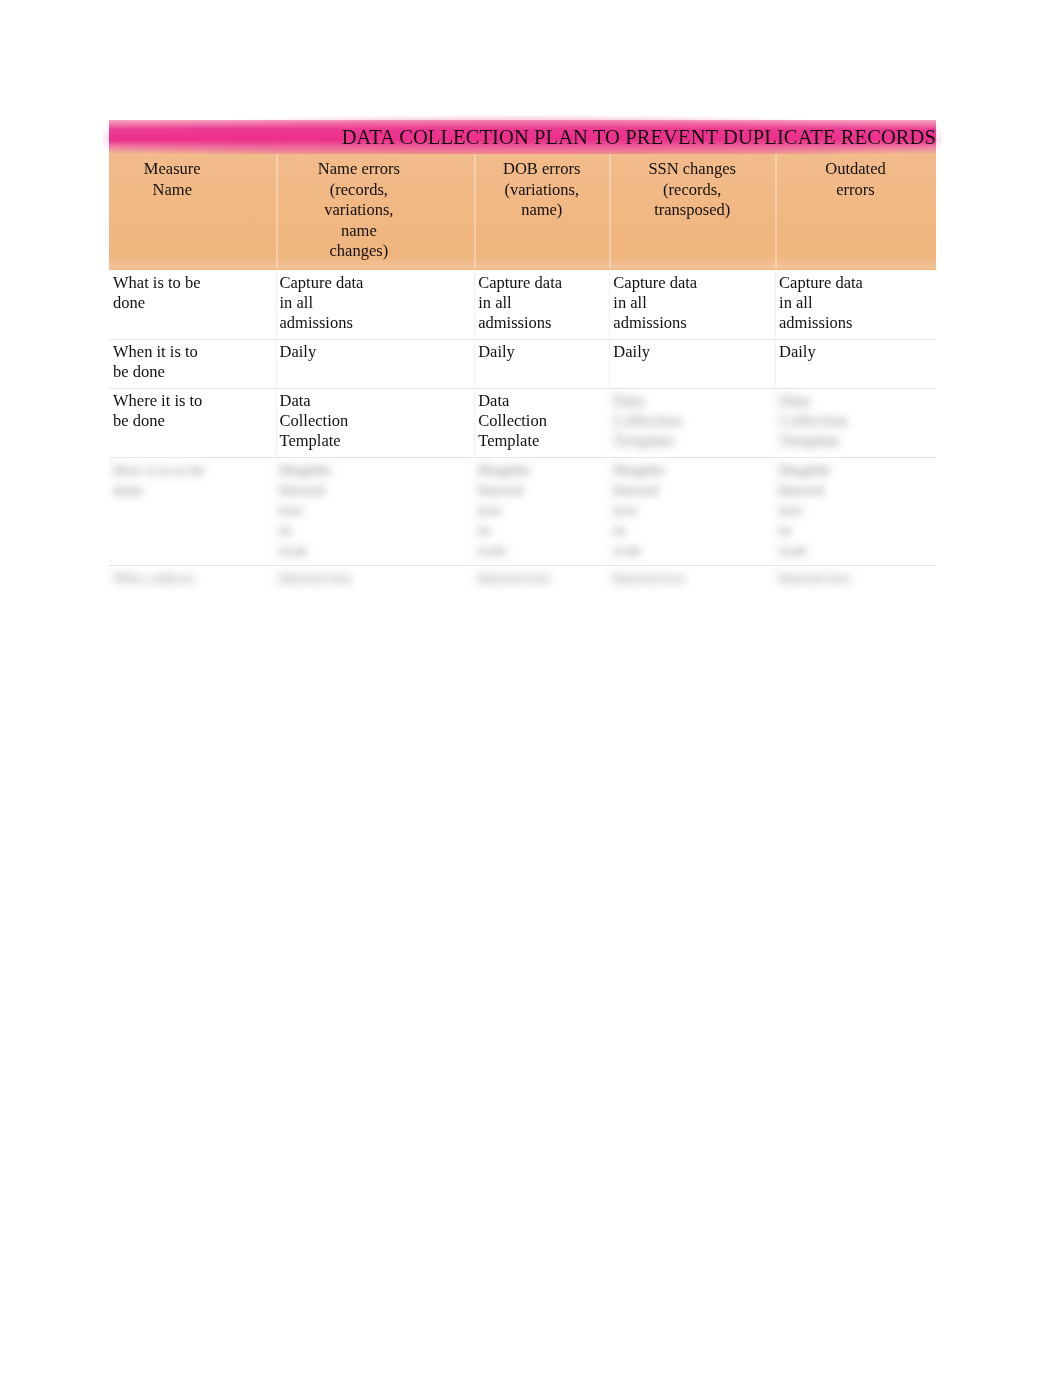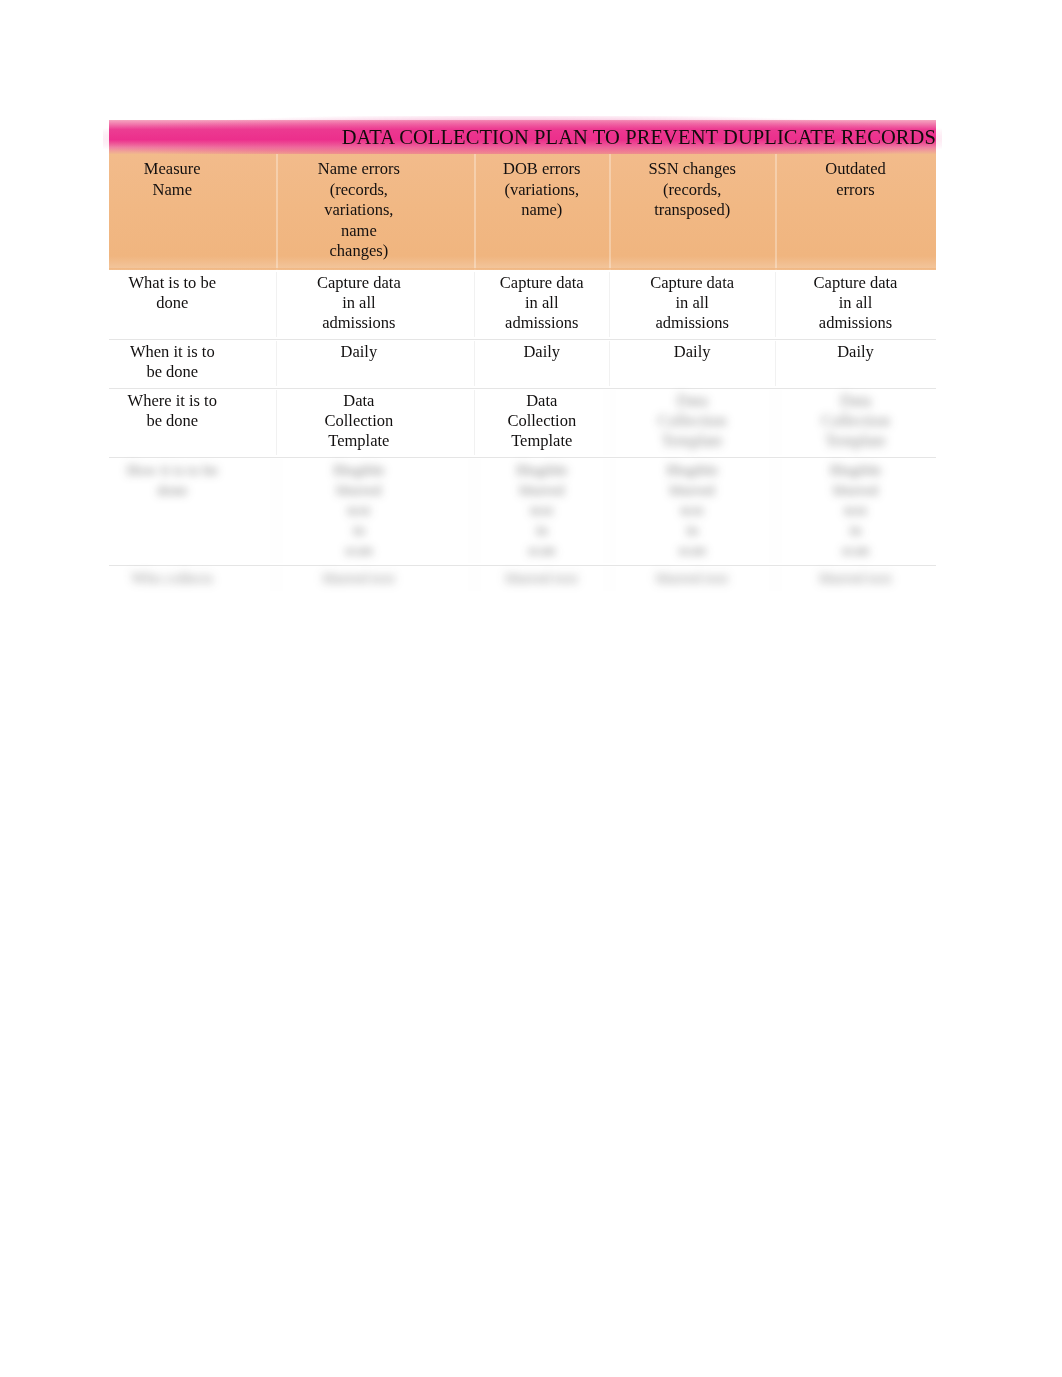--- a/index.html
+++ b/index.html
@@ -108,21 +108,20 @@
   .body-row + .body-row::before {
     content: "";
     position: absolute;
     left: 0; right: 0; top: 0;
     height: 1px;
     background: rgba(0,0,0,0.10);
   }
   .body-cell {
     box-sizing: border-box;
     padding: 3px 4px 5px 4px;
-    text-align: center;
     font-size: 16.5px;
     line-height: 20.4px;
     color: #121010;
     position: relative;
   }
   .body-cell + .body-cell::before {
     content: "";
     position: absolute;
     left: 0; top: 2px; bottom: 2px;
     width: 1px;

